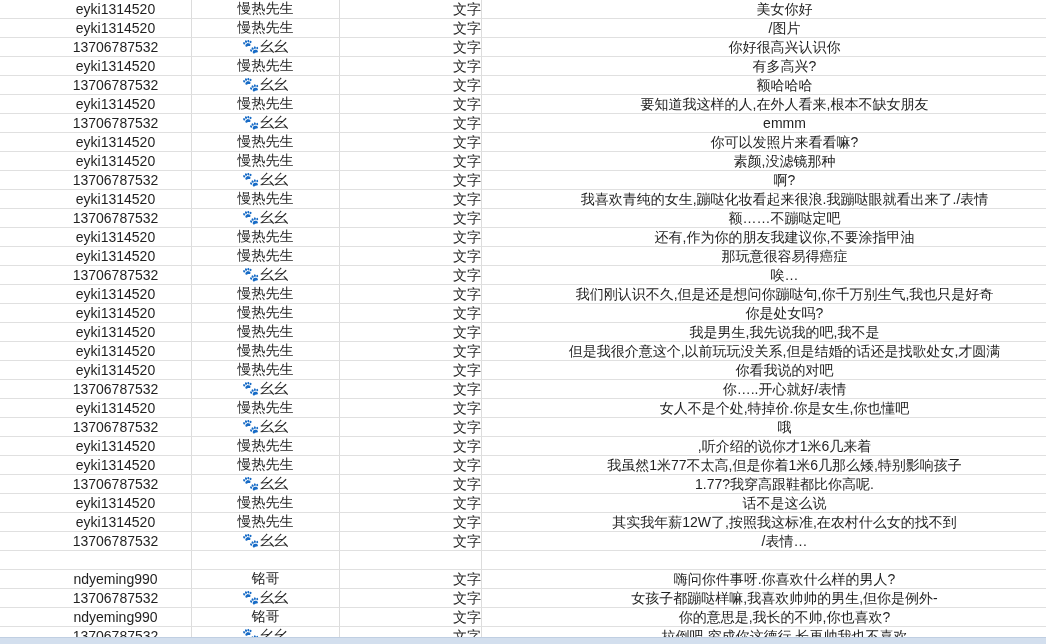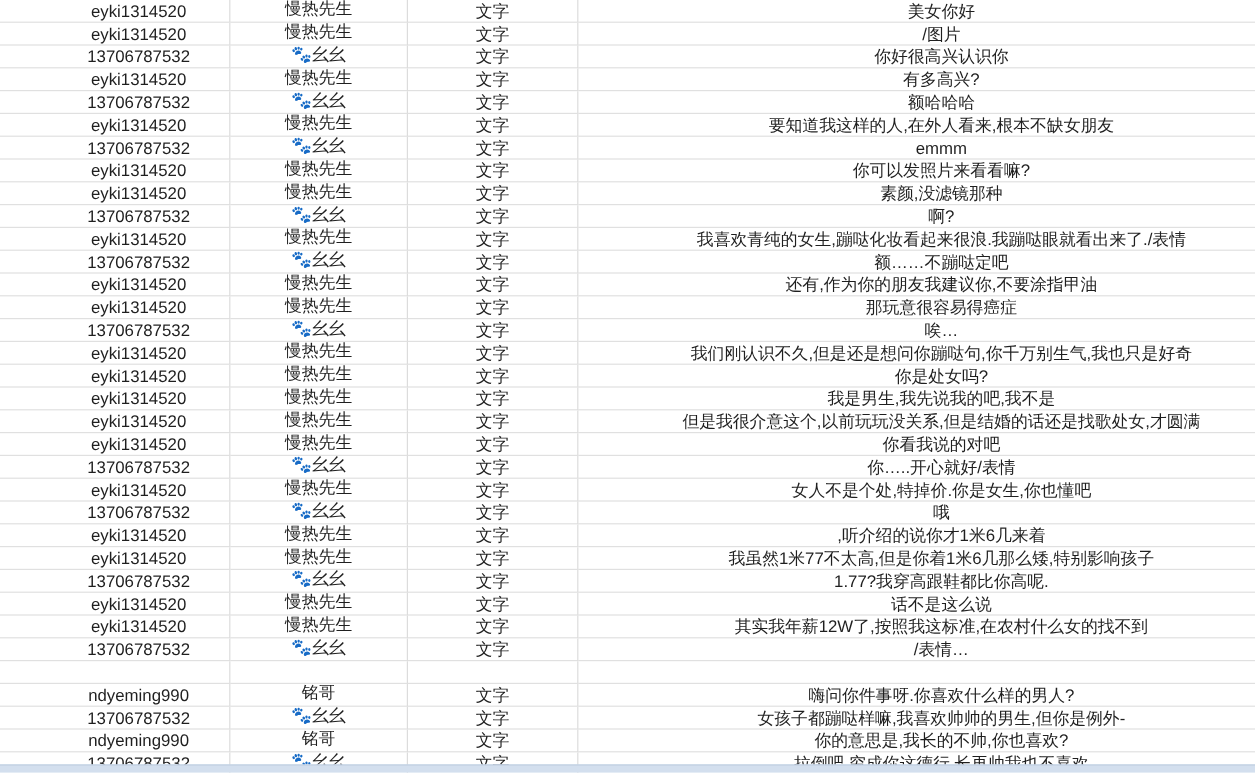--- a/index.html
+++ b/index.html
@@ -13,21 +13,21 @@
   .cell{
     box-sizing:border-box;
     border-right:1px solid #dcdcdc;
     border-bottom:1px solid #e0e0e0;
     text-align:center;
     white-space:nowrap;
     overflow:hidden;
   }
   .c-account{width:192px;padding-left:40px;}
   .c-nick{width:148px;font-family:Liberation Mono, monospace;}
-  .c-type{width:142px;}
+  .c-type{width:142px;text-align:right;}
   .c-msg{width:605px;border-right:none;}
   #bottom-edge{
     position:absolute;left:0;bottom:0;width:1046px;height:6px;
     border-top:1px solid #c0cfe2;
   }
 </style>
 </head>
 <body>
 
 <div id="sheet">

